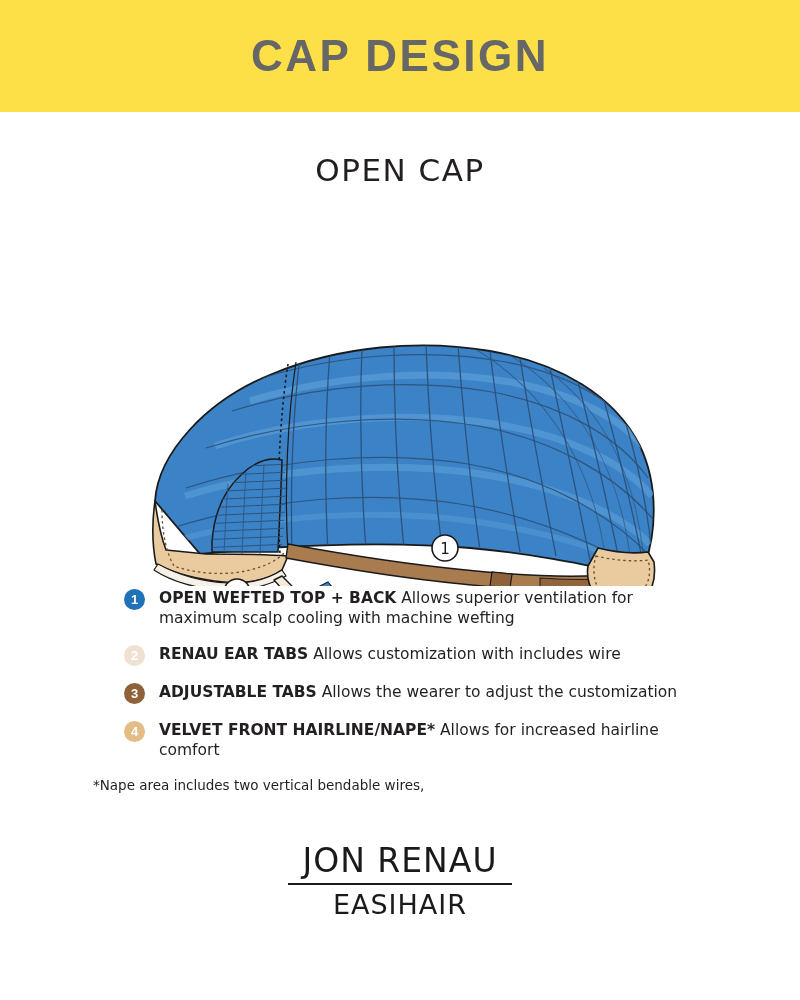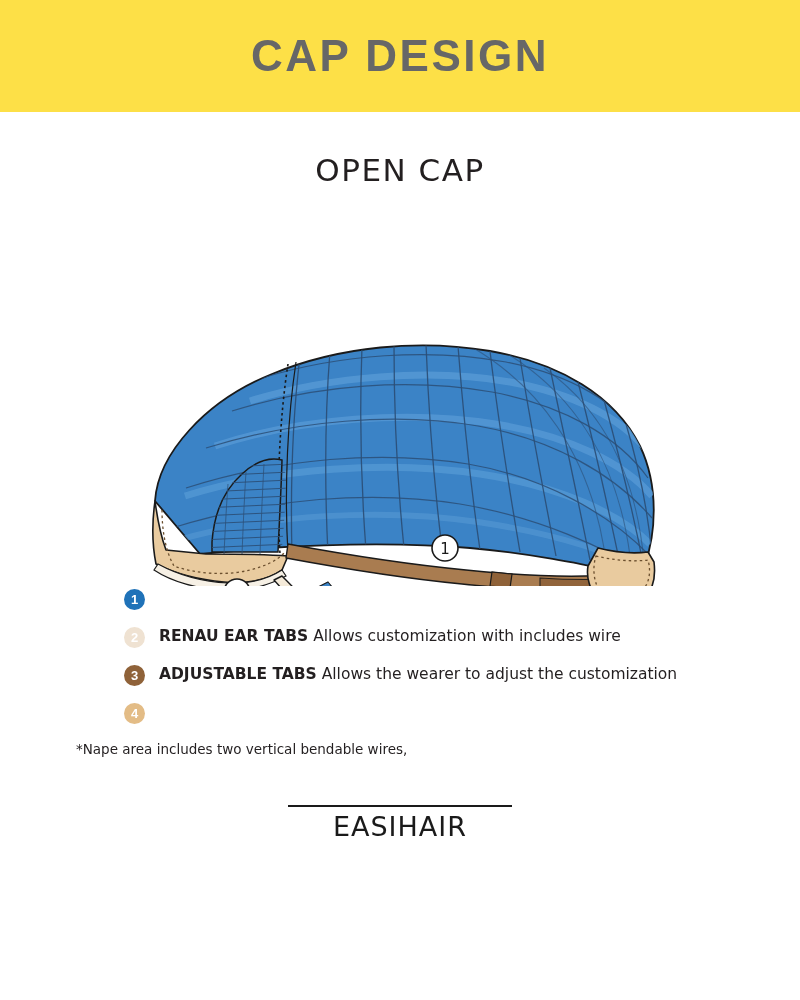--- a/index.html
+++ b/index.html
@@ -93,20 +93,21 @@
   .legend-text b {
     font-weight: bold;
   }
   .footnote {
     padding-left: 76px;
     font-size: 13.5px;
     line-height: 19px;
     color: #231f20;
     font-family: "DejaVu Sans", sans-serif;
     margin-top: 10px;
+    margin-left: 17px;
   }
 
   
   .brand {
     width: 800px;
     text-align: center;
     margin-top: 46px;
   }
   .brand-top {
     font-size: 33px;
@@ -330,41 +331,48 @@
       <text x="637" y="523.5" text-anchor="middle" font-family="DejaVu Sans, sans-serif" font-size="15" fill="#1a1a1a">4</text>
     </g>
   </g>
 </svg>
 </div>
 
 <div class="legend">
 
   <div class="legend-row">
     <div class="legend-badge" style="background:#1f72b8;">1</div>
+    <div class="legend-text">
+      <b>OPEN WEFTED TOP + BACK</b><span> Allows superior ventilation for maximum scalp cooling with machine wefting</span>
+    </div>
   </div>
 
   <div class="legend-row">
     <div class="legend-badge" style="background:#efe2d2;">2</div>
     <div class="legend-text">
       <b>RENAU EAR TABS</b><span> Allows customization with includes wire</span>
     </div>
   </div>
 
   <div class="legend-row">
     <div class="legend-badge" style="background:#8f6239;">3</div>
     <div class="legend-text">
       <b>ADJUSTABLE TABS</b><span> Allows the wearer to adjust the customization</span>
     </div>
   </div>
 
   <div class="legend-row">
     <div class="legend-badge" style="background:#e3bc86;">4</div>
+    <div class="legend-text">
+      <b>VELVET FRONT HAIRLINE/NAPE*</b><span> Allows for increased hairline comfort</span>
+    </div>
   </div>
 
   <div class="footnote">
     <div>*Nape area includes two vertical bendable wires,</div>
   </div>
 </div>
 
 <div class="brand">
+  <div class="brand-top">JON RENAU</div>
   <div class="brand-rule"></div>
   <div class="brand-bottom">EASIHAIR</div>
 </div>
 
 </body></html>

